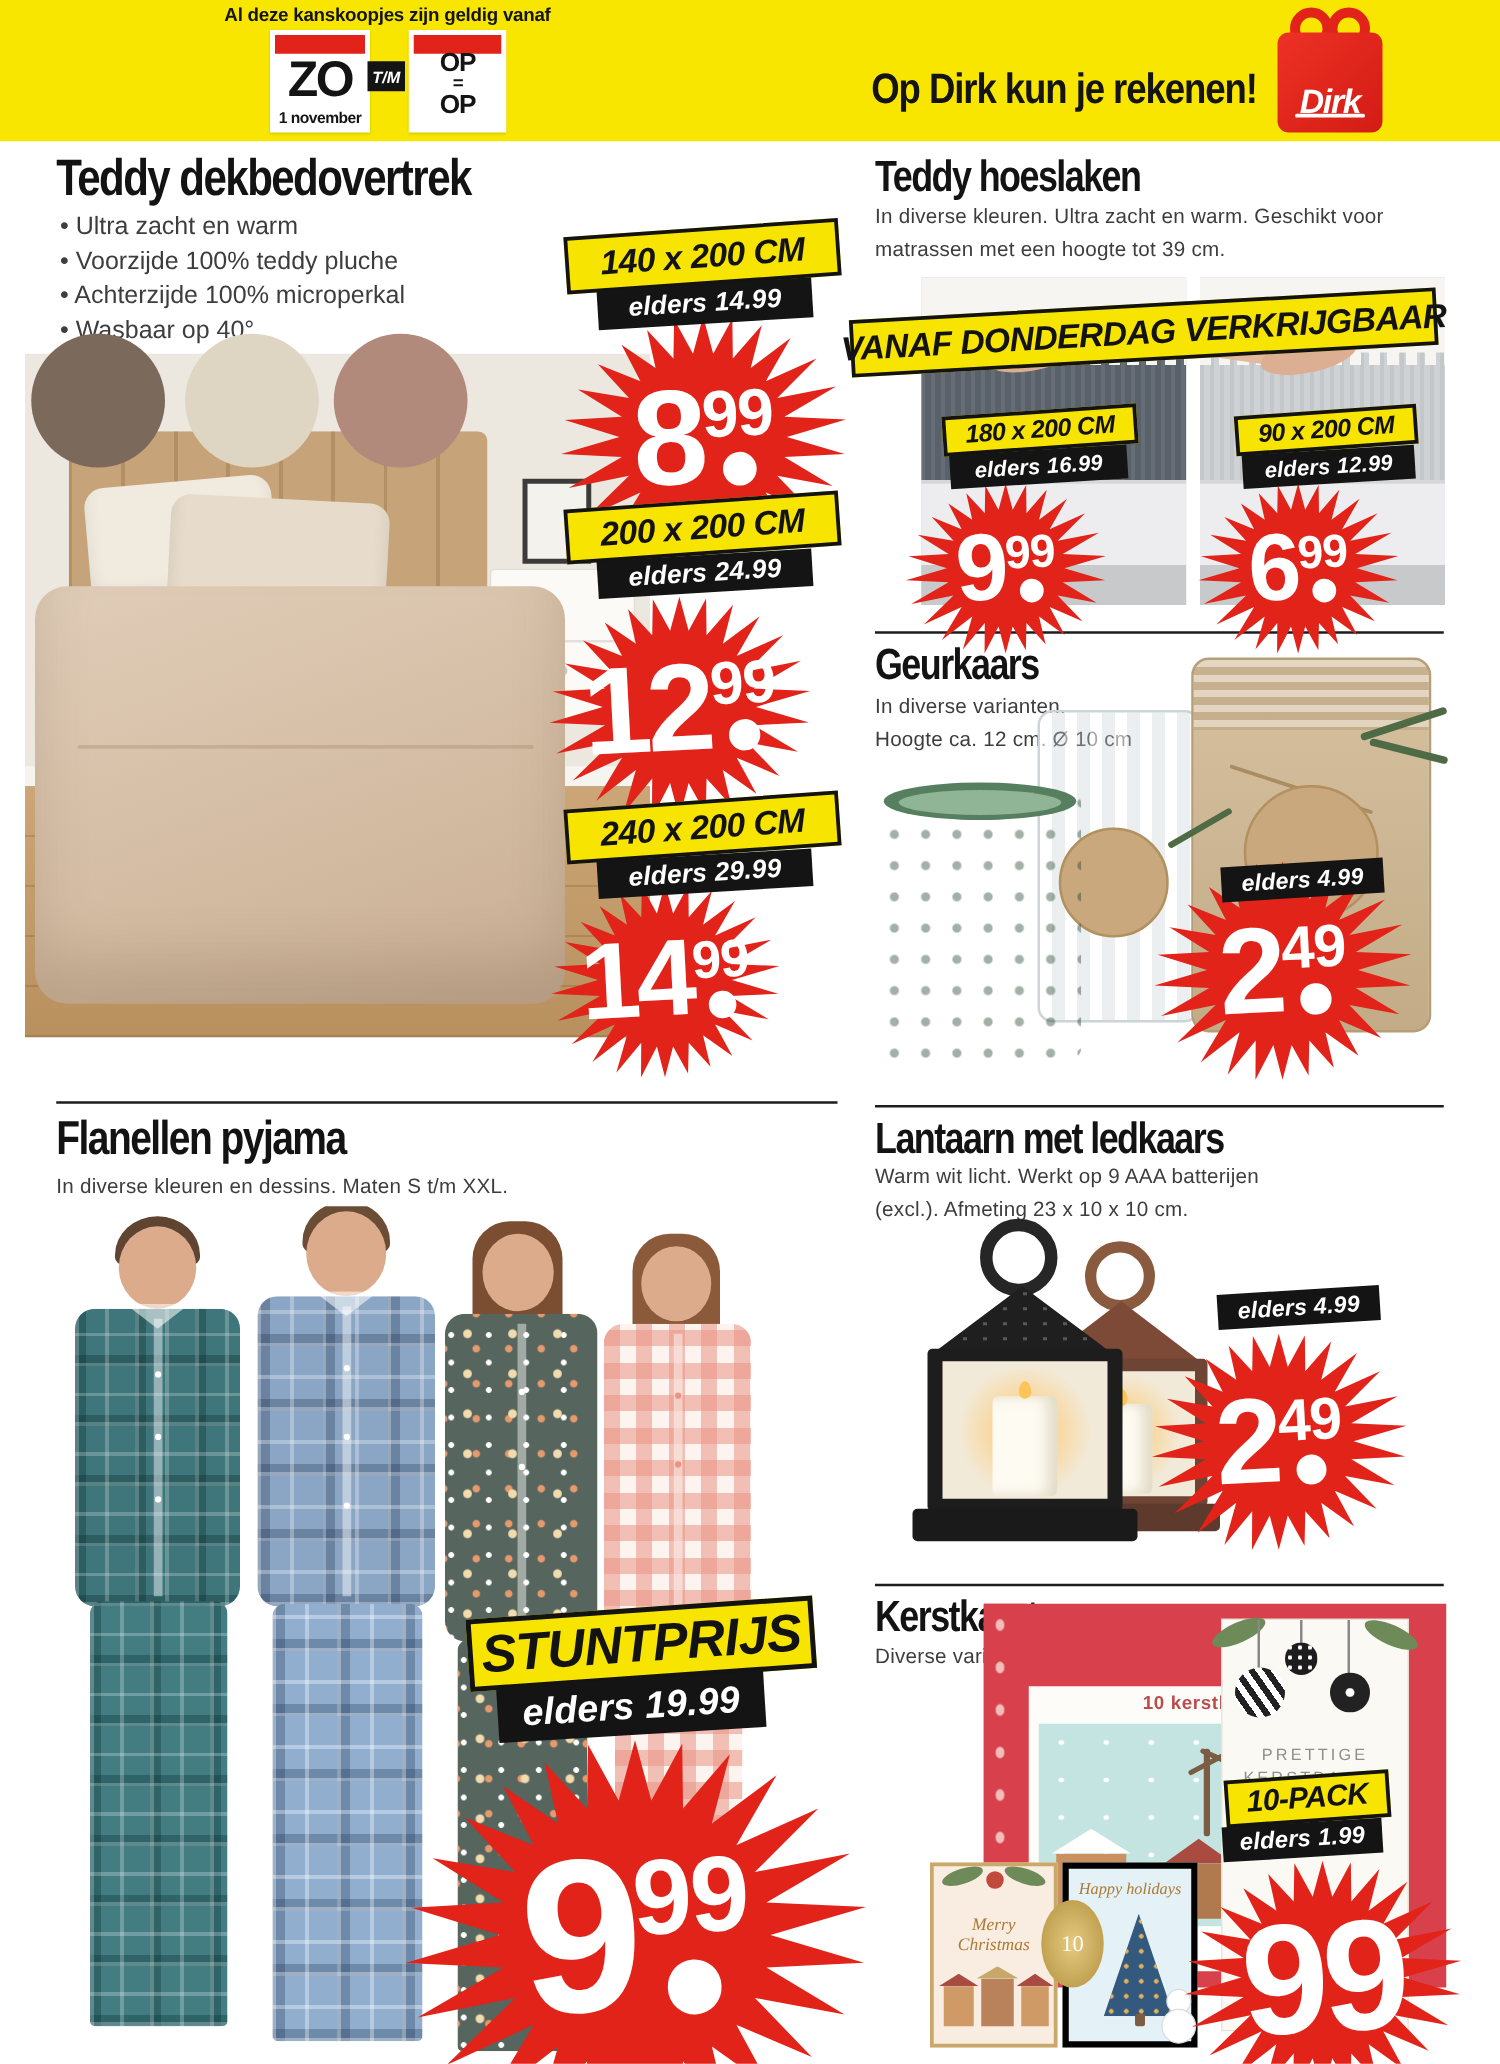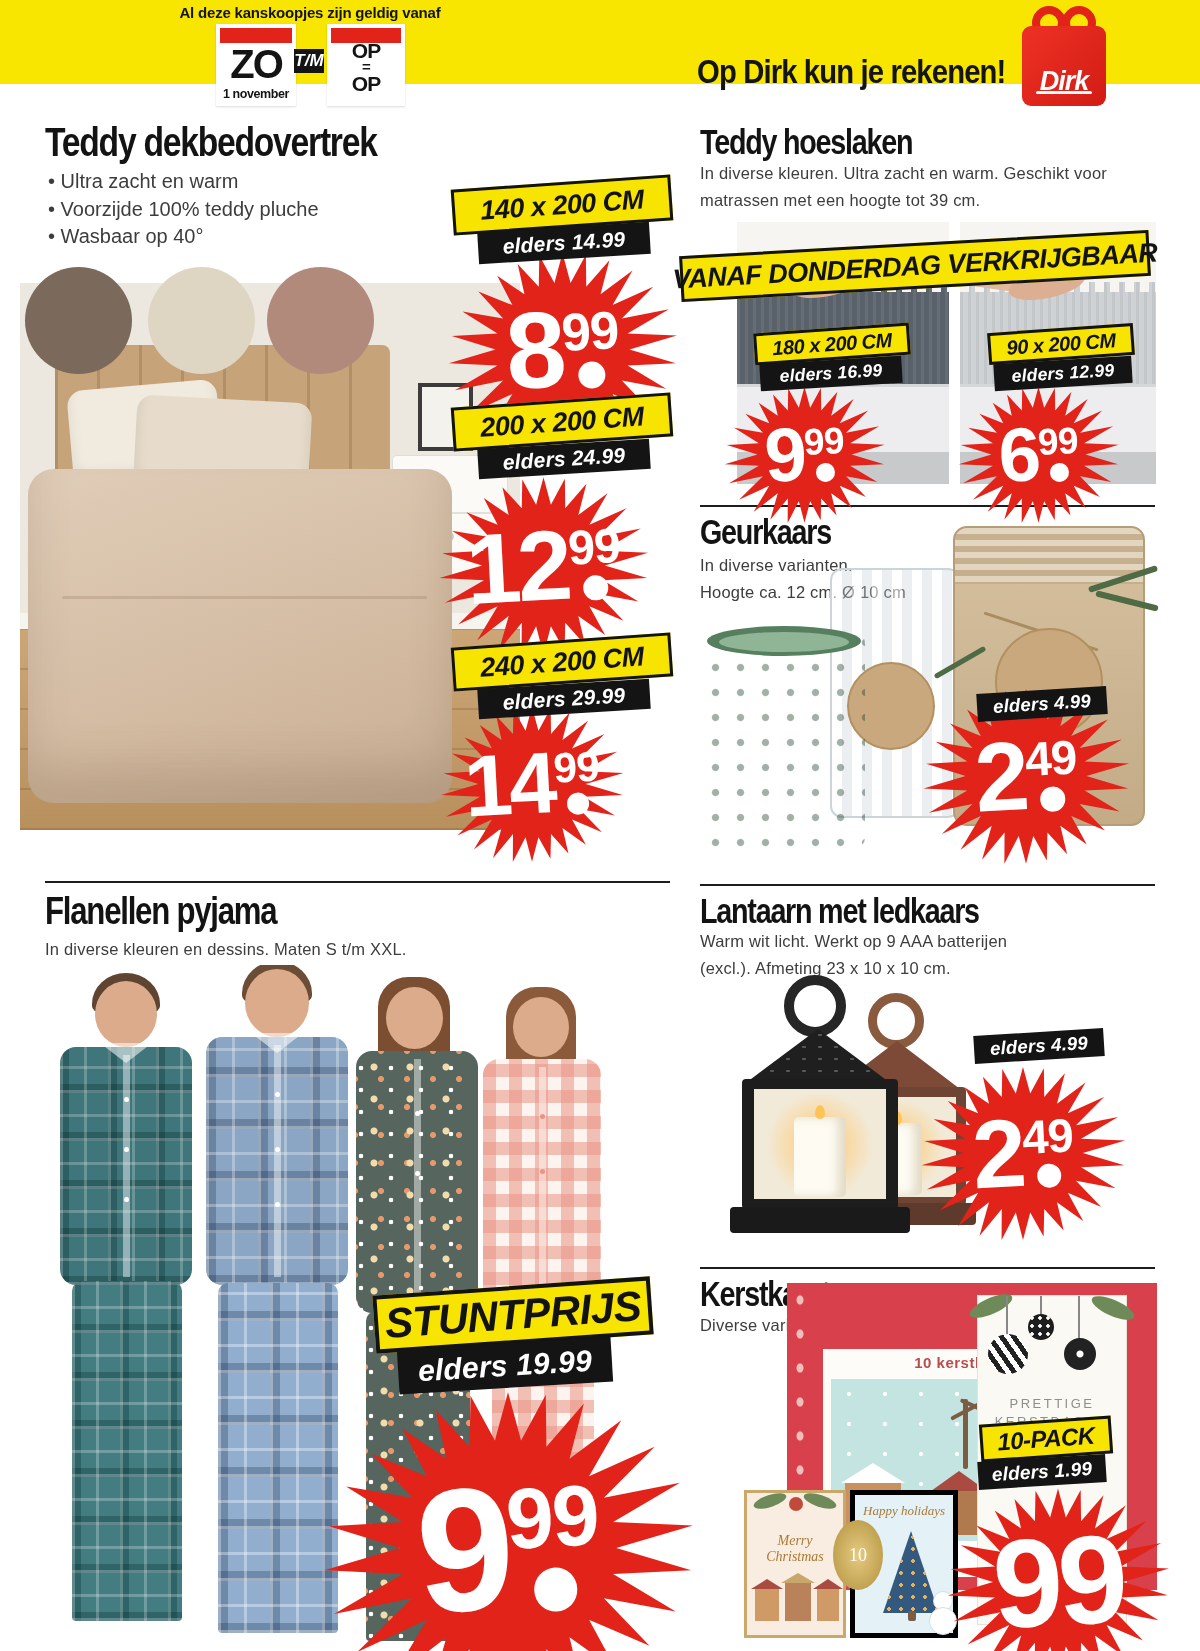--- a/index.html
+++ b/index.html
@@ -1,27 +1,27 @@
 <!DOCTYPE html>
 <html><head>
 <meta charset="utf-8">
 <style>
   *{margin:0;padding:0;box-sizing:border-box}
   html,body{width:1200px;height:1651px}
   body{font-family:"Liberation Sans",sans-serif;background:#fff;position:relative;overflow:hidden;color:#141414}
   .abs{position:absolute}
 
   
-  .topbar{position:absolute;left:0;top:0;width:1200px;height:84px;background:#f8e600;z-index:9}
+  .topbar{position:absolute;left:0;top:0;width:1200px;height:113px;background:#f8e600;z-index:9}
   .geldig{position:absolute;left:160px;top:4px;width:300px;text-align:center;font-size:15px;font-weight:700;letter-spacing:-.2px;color:#141414}
   .cal{position:absolute;top:24px;width:80px;height:82px;background:#fff;box-shadow:0 1px 2px rgba(0,0,0,.15)}
   .cal-bar{position:absolute;left:4px;top:4px;right:4px;height:15px;background:#e2231a}
   .cal-day{position:absolute;left:0;right:0;top:20px;text-align:center;font-size:40px;font-weight:900;letter-spacing:-2px;line-height:1}
   .cal-date{position:absolute;left:0;right:0;bottom:5px;text-align:center;font-size:12.5px;font-weight:700;letter-spacing:-.4px}
-  .tm-box{position:absolute;left:294px;top:49px;width:30px;height:24px;background:#141414;color:#fff;display:flex;align-items:center;justify-content:center;font-size:17px;font-weight:900;font-style:italic}
+  .tm-box{position:absolute;left:294px;top:49px;width:30px;height:24px;background:#141414;color:#fff;display:flex;align-items:center;justify-content:center;font-size:13px;font-weight:900;font-style:italic}
   .opop{position:absolute;left:0;right:0;top:17px;text-align:center;font-weight:900;line-height:.92;letter-spacing:-1px}
   .opop div:nth-child(1),.opop div:nth-child(3){font-size:21px}
   .opop div:nth-child(2){font-size:15px}
   .slogan{position:absolute;left:697px;top:52px;font-size:34px;font-weight:900;letter-spacing:-1px;white-space:nowrap;transform:scaleX(.86);transform-origin:0 50%}
   .bag{position:absolute;left:1022px;top:8px;width:84px;height:98px}
   .bag-handle{position:absolute;width:34px;height:34px;border:8px solid #e2231a;border-radius:50%;top:-2px}
   .bag-body{position:absolute;left:0;top:18px;width:84px;height:80px;background:linear-gradient(135deg,#ee3125,#d21c14);border-radius:9px}
   .bag-text{position:absolute;left:0;right:0;top:40px;text-align:center;color:#fff;font-weight:900;font-style:italic;font-size:27px;letter-spacing:-1px}
   .bag-line{position:absolute;left:14px;right:14px;bottom:12px;height:3px;background:#fff;border-radius:2px}
 
@@ -165,20 +165,21 @@
       <div class="bag-text">Dirk</div>
       <div class="bag-line"></div>
     </div>
   </div>
 </div>
 
 <div class="h-title" style="left:45px;top:122px;font-size:41px">Teddy dekbedovertrek</div>
 <ul class="bullets abs" style="left:48px;top:168px;width:420px">
   <li>Ultra zacht en warm</li>
   <li>Voorzijde 100% teddy pluche</li>
+  <li>Achterzijde 100% microperkal</li>
   <li>Wasbaar op 40°</li>
 </ul>
 
 <div class="swatch" style="left: 25px; top: 267px; background: rgb(123, 105, 92);"></div>
 <div class="swatch" style="left: 148px; top: 267px; background: rgb(222, 213, 195);"></div>
 <div class="swatch" style="left: 267px; top: 267px; background: rgb(177, 138, 124);"></div>
 
 <div class="bed-photo">
   <div class="bp-floor"></div>
   <div class="bp-base"></div>

